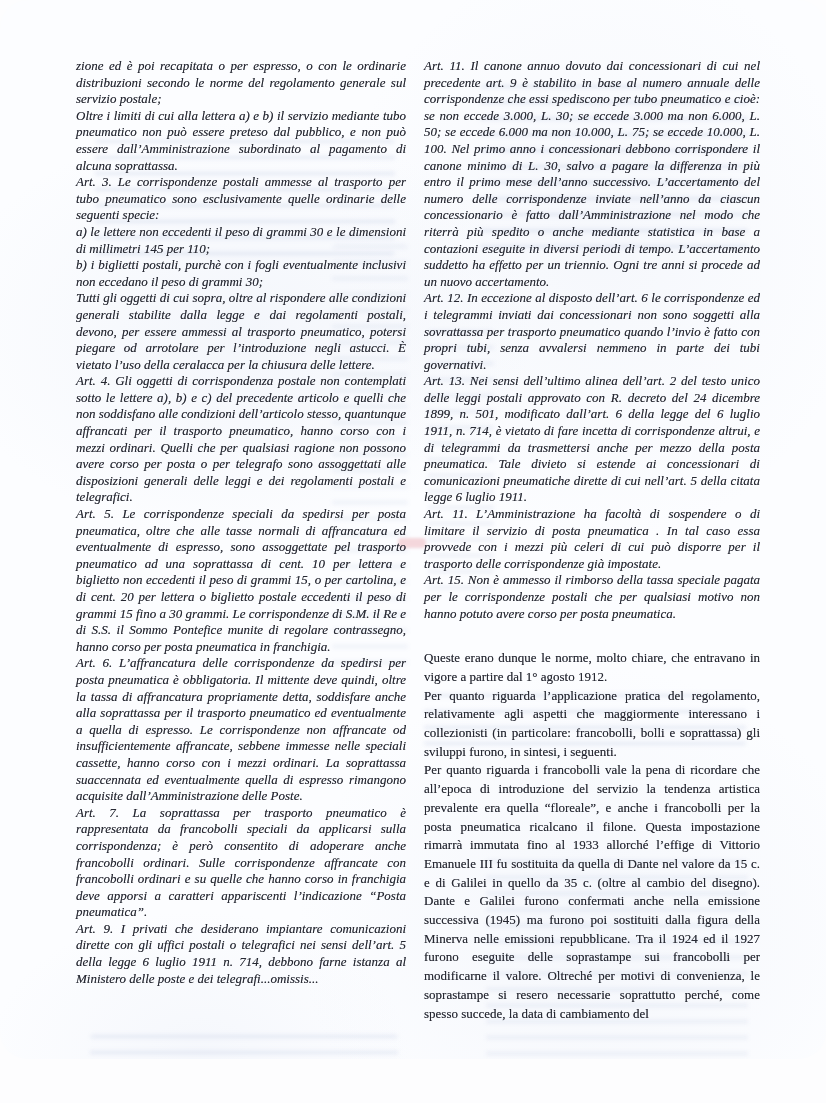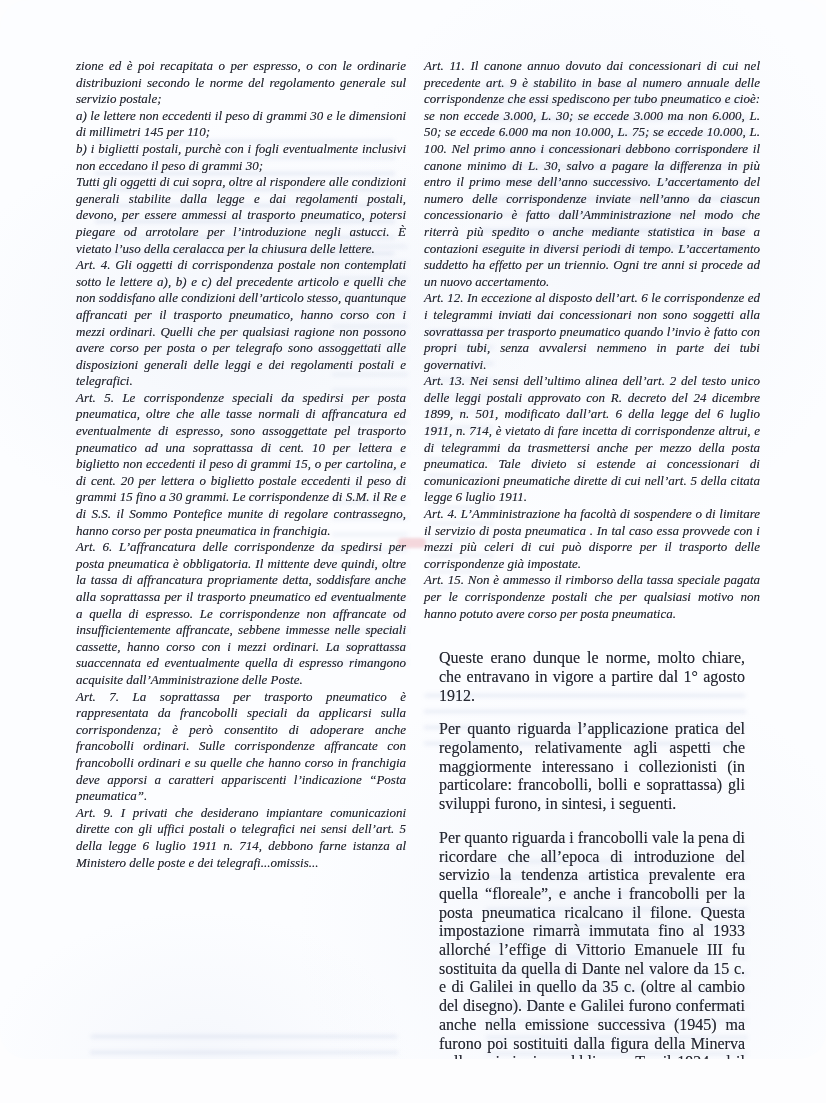--- a/index.html
+++ b/index.html
@@ -52,58 +52,60 @@
   .col-right { left: 424px; width: 336px; }
   .reg {
     font-style: italic;
     font-size: 13px;
     line-height: 16.6px;
     margin: 0;
   }
   .commentary { margin-top: 27px; }
   .comm {
     font-style: normal;
-    font-size: 16px;
+    font-size: 13px;
     line-height: 18.7px;
-    margin: 15px;
+    margin: 0;
   }
 </style>
 </head>
 <body>
 
 <div class="page">
 
   <div class="ghost g1"></div>
   <div class="ghost g2"></div>
   <div class="ghost g3"></div>
   <div class="ghost g4"></div>
   <div class="ghost g5"></div>
   <div class="ghost g6"></div>
   <div class="ghost g7"></div>
   <div class="ghost g8"></div>
 
   <div class="col col-left">
     <p class="reg">zione ed è poi recapitata o per espresso, o con le ordinarie distribuzioni secondo le norme del regolamento generale sul servizio postale;</p>
+    <p class="reg">Oltre i limiti di cui alla lettera a) e b) il servizio mediante tubo pneumatico non può essere preteso dal pubblico, e non può essere dall’Amministrazione subordinato al pagamento di alcuna soprattassa.</p>
+    <p class="reg">Art. 3. Le corrispondenze postali ammesse al trasporto per tubo pneumatico sono esclusivamente quelle ordinarie delle seguenti specie:</p>
     <p class="reg">a) le lettere non eccedenti il peso di grammi 30 e le dimensioni di millimetri 145 per 110;</p>
     <p class="reg">b) i biglietti postali, purchè con i fogli eventualmente inclusivi non eccedano il peso di grammi 30;</p>
     <p class="reg">Tutti gli oggetti di cui sopra, oltre al rispondere alle condizioni generali stabilite dalla legge e dai regolamenti postali, devono, per essere ammessi al trasporto pneumatico, potersi piegare od arrotolare per l’introduzione negli astucci. È vietato l’uso della ceralacca per la chiusura delle lettere.</p>
     <p class="reg">Art. 4. Gli oggetti di corrispondenza postale non contemplati sotto le lettere a), b) e c) del precedente articolo e quelli che non soddisfano alle condizioni dell’articolo stesso, quantunque affrancati per il trasporto pneumatico, hanno corso con i mezzi ordinari. Quelli che per qualsiasi ragione non possono avere corso per posta o per telegrafo sono assoggettati alle disposizioni generali delle leggi e dei regolamenti postali e telegrafici.</p>
     <p class="reg">Art. 5. Le corrispondenze speciali da spedirsi per posta pneumatica, oltre che alle tasse normali di affrancatura ed eventualmente di espresso, sono assoggettate pel trasporto pneumatico ad una soprattassa di cent. 10 per lettera e biglietto non eccedenti il peso di grammi 15, o per cartolina, e di cent. 20 per lettera o biglietto postale eccedenti il peso di grammi 15 fino a 30 grammi. Le corrispondenze di S.M. il Re e di S.S. il Sommo Pontefice munite di regolare contrassegno, hanno corso per posta pneumatica in franchigia.</p>
     <p class="reg">Art. 6. L’affrancatura delle corrispondenze da spedirsi per posta pneumatica è obbligatoria. Il mittente deve quindi, oltre la tassa di affrancatura propriamente detta, soddisfare anche alla soprattassa per il trasporto pneumatico ed eventualmente a quella di espresso. Le corrispondenze non affrancate od insufficientemente affrancate, sebbene immesse nelle speciali cassette, hanno corso con i mezzi ordinari. La soprattassa suaccennata ed eventualmente quella di espresso rimangono acquisite dall’Amministrazione delle Poste.</p>
     <p class="reg">Art. 7. La soprattassa per trasporto pneumatico è rappresentata da francobolli speciali da applicarsi sulla corrispondenza; è però consentito di adoperare anche francobolli ordinari. Sulle corrispondenze affrancate con francobolli ordinari e su quelle che hanno corso in franchigia deve apporsi a caratteri appariscenti l’indicazione “Posta pneumatica”.</p>
     <p class="reg">Art. 9. I privati che desiderano impiantare comunicazioni dirette con gli uffici postali o telegrafici nei sensi dell’art. 5 della legge 6 luglio 1911 n. 714, debbono farne istanza al Ministero delle poste e dei telegrafi...omissis...</p>
 
   </div>
 
   <div class="col col-right">
     <div class="regulation">
       <p class="reg">Art. 11. Il canone annuo dovuto dai concessionari di cui nel precedente art. 9 è stabilito in base al numero annuale delle corrispondenze che essi spediscono per tubo pneumatico e cioè: se non eccede 3.000, L. 30; se eccede 3.000 ma non 6.000, L. 50; se eccede 6.000 ma non 10.000, L. 75; se eccede 10.000, L. 100. Nel primo anno i concessionari debbono corrispondere il canone minimo di L. 30, salvo a pagare la differenza in più entro il primo mese dell’anno successivo. L’accertamento del numero delle corrispondenze inviate nell’anno da ciascun concessionario è fatto dall’Amministrazione nel modo che riterrà più spedito o anche mediante statistica in base a contazioni eseguite in diversi periodi di tempo. L’accertamento suddetto ha effetto per un triennio. Ogni tre anni si procede ad un nuovo accertamento.</p>
       <p class="reg">Art. 12. In eccezione al disposto dell’art. 6 le corrispondenze ed i telegrammi inviati dai concessionari non sono soggetti alla sovrattassa per trasporto pneumatico quando l’invio è fatto con propri tubi, senza avvalersi nemmeno in parte dei tubi governativi.</p>
       <p class="reg">Art. 13. Nei sensi dell’ultimo alinea dell’art. 2 del testo unico delle leggi postali approvato con R. decreto del 24 dicembre 1899, n. 501, modificato dall’art. 6 della legge del 6 luglio 1911, n. 714, è vietato di fare incetta di corrispondenze altrui, e di telegrammi da trasmettersi anche per mezzo della posta pneumatica. Tale divieto si estende ai concessionari di comunicazioni pneumatiche dirette di cui nell’art. 5 della citata legge 6 luglio 1911.</p>
-      <p class="reg">Art. 4. L’Amministrazione ha facoltà di sospendere o di limitare il servizio di posta pneumatica . In tal caso essa provvede con i mezzi più celeri di cui può disporre per il trasporto delle corrispondenze già impostate.</p>
+      <p class="reg">Art. 11. L’Amministrazione ha facoltà di sospendere o di limitare il servizio di posta pneumatica . In tal caso essa provvede con i mezzi più celeri di cui può disporre per il trasporto delle corrispondenze già impostate.</p>
       <p class="reg">Art. 15. Non è ammesso il rimborso della tassa speciale pagata per le corrispondenze postali che per qualsiasi motivo non hanno potuto avere corso per posta pneumatica.</p>
     </div>
     <div class="commentary">
       <p class="comm">Queste erano dunque le norme, molto chiare, che entravano in vigore a partire dal 1° agosto 1912.</p>
       <p class="comm">Per quanto riguarda l’applicazione pratica del regolamento, relativamente agli aspetti che maggiormente interessano i collezionisti (in particolare: francobolli, bolli e soprattassa) gli sviluppi furono, in sintesi, i seguenti.</p>
       <p class="comm">Per quanto riguarda i francobolli vale la pena di ricordare che all’epoca di introduzione del servizio la tendenza artistica prevalente era quella “floreale”, e anche i francobolli per la posta pneumatica ricalcano il filone. Questa impostazione rimarrà immutata fino al 1933 allorché l’effige di Vittorio Emanuele III fu sostituita da quella di Dante nel valore da 15 c. e di Galilei in quello da 35 c. (oltre al cambio del disegno). Dante e Galilei furono confermati anche nella emissione successiva (1945) ma furono poi sostituiti dalla figura della Minerva nelle emissioni repubblicane. Tra il 1924 ed il 1927 furono eseguite delle soprastampe sui francobolli per modificarne il valore. Oltreché per motivi di convenienza, le soprastampe si resero necessarie soprattutto perché, come spesso succede, la data di cambiamento del</p>
     </div>
   </div>
 
 </div>

